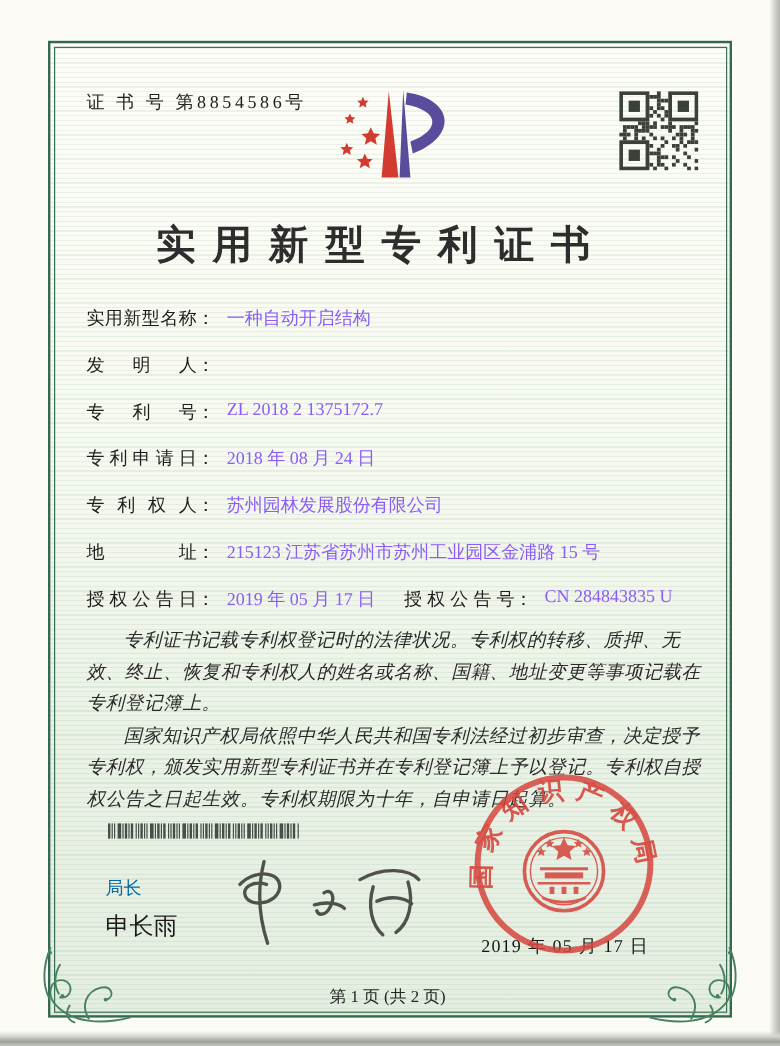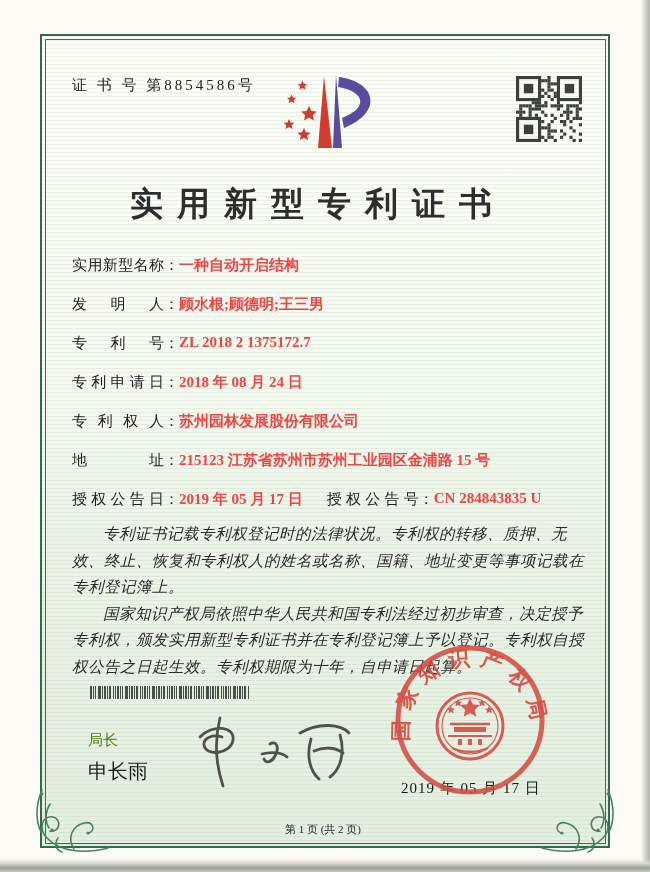--- a/index.html
+++ b/index.html
@@ -33,37 +33,37 @@
 
   .title{position:absolute;left:28px;top:182px;width:566px;text-align:center;
     font-size:33px;font-weight:600;letter-spacing:14px;text-indent:14px;color:#2d2d2d;}
 
   .fields{position:absolute;left:72px;top:256px;width:500px;}
   .field-row{height:39px;display:flex;align-items:flex-start;font-size:15px;}
   .pair{display:flex;align-items:flex-start;}
   .pair + .pair{margin-left:24px;}
   .field-label{display:inline-flex;justify-content:space-between;width:92px;color:#1d1d1d;}
   .field-colon{color:#1d1d1d;}
-  .field-value{font-weight:700;color:#ef4444;white-space:nowrap;}
+  .field-value{margin-left:10px;font-weight:400;color:#8b5cf6;white-space:nowrap;}
 
   .body-text{position:absolute;left:72px;top:521px;width:518px;font-size:15.5px;
     line-height:26.5px;font-style:italic;letter-spacing:0.5px;color:#2a2a2a;}
   .body-text p{margin:0;text-indent:2em;}
 
   .barcode{position:absolute;left:90px;top:686px;width:162px;height:13px;}
 
-  .signer-title{position:absolute;left:88px;top:731px;font-size:15px;color:#4d7c0f;}
+  .signer-title{position:absolute;left:88px;top:731px;font-size:15px;color:#0369a1;}
   .signer-name{position:absolute;left:88px;top:758px;font-size:20px;color:#1c1c1c;}
   .signature{position:absolute;left:182px;top:712px;width:180px;height:80px;opacity:0.88;}
 
   .seal-date{position:absolute;left:401px;top:779px;font-size:15px;letter-spacing:1px;color:#161616;z-index:1;}
   .seal{position:absolute;left:388px;top:640px;width:164px;height:164px;opacity:0.93;z-index:2;}
 
   .footer{position:absolute;left:40px;top:822px;width:566px;text-align:center;
-    font-size:11px;color:#242424;z-index:4;}
+    font-size:14px;color:#242424;z-index:4;}
 </style>
 </head>
 <body>
 
 <div class="paper">
 
   <div class="frame">
     <div class="frame-inner"></div>
   </div>
 
@@ -245,21 +245,20 @@
       </span>
     </div>
     <div class="field-row">
       <span class="pair">
         <span class="field-label">
             <span>发</span>
             <span>明</span>
             <span>人</span>
           </span>
           <span class="field-colon">：</span>
-        <span class="field-value">顾水根;顾德明;王三男</span>
       </span>
     </div>
     <div class="field-row">
       <span class="pair">
         <span class="field-label">
             <span>专</span>
             <span>利</span>
             <span>号</span>
           </span>
           <span class="field-colon">：</span>

